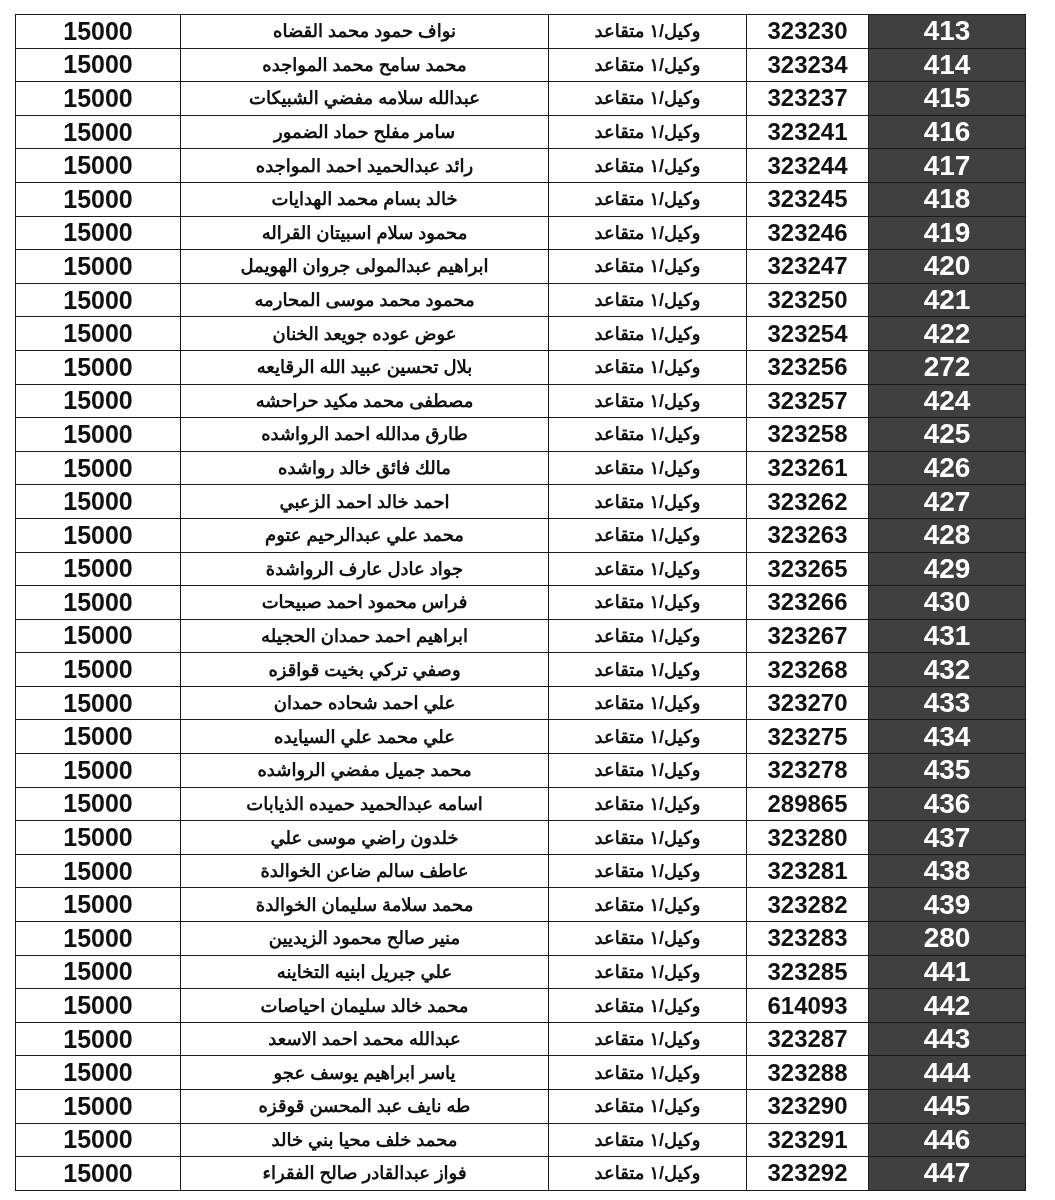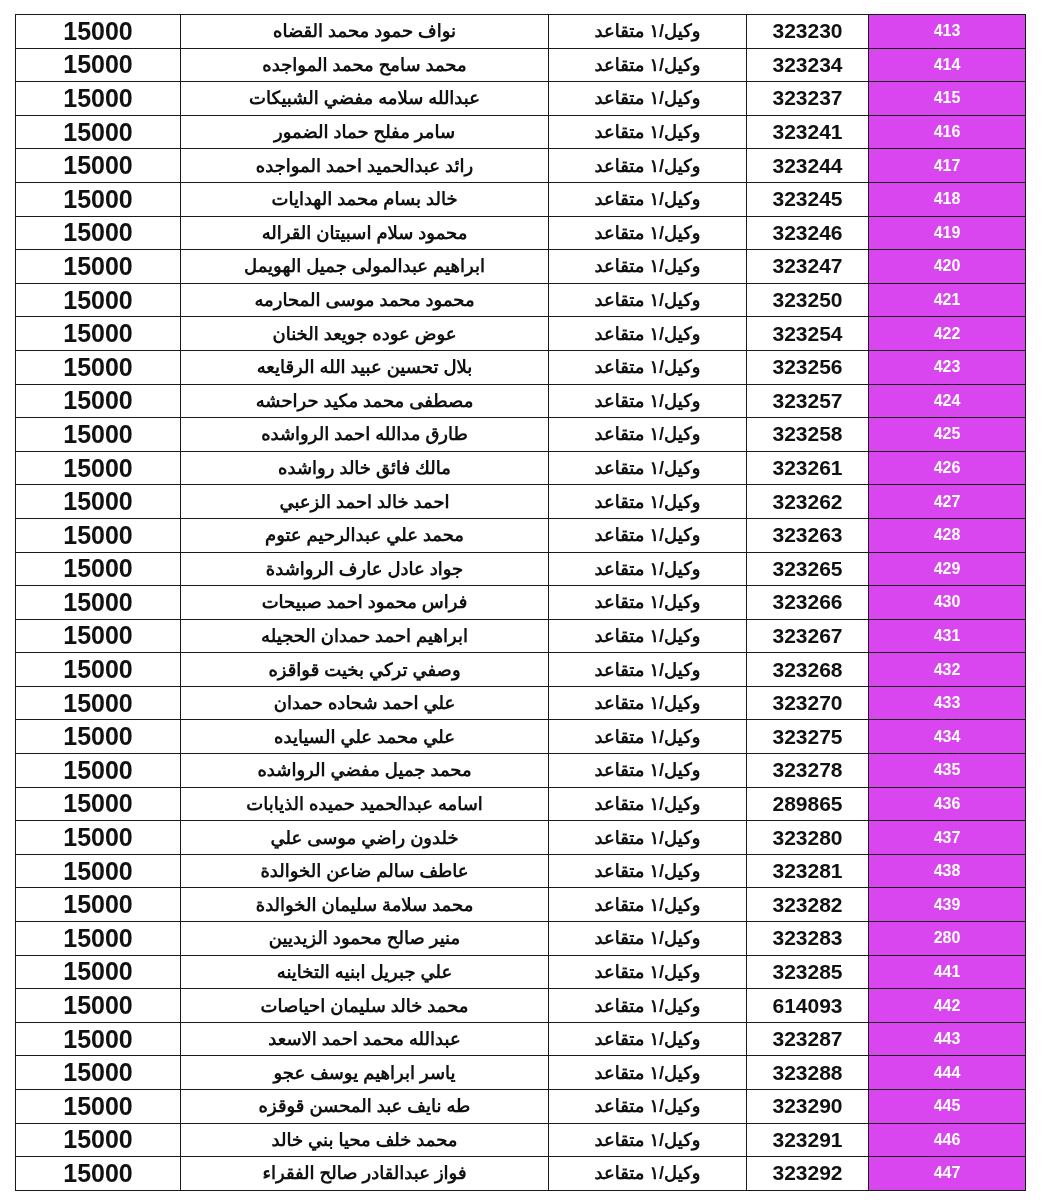--- a/index.html
+++ b/index.html
@@ -21,24 +21,24 @@
       padding: 0;
       text-align: center;
       vertical-align: middle;
       border: 1.5px solid #1a1a1a;
       overflow: hidden;
       white-space: nowrap;
     }
     td.amount { width: 164px; font-size: 25px; }
     td.name { width: 367px; font-size: 18px; direction: rtl; }
     td.rank { width: 197px; font-size: 18px; direction: rtl; margin-top: 12px; }
-    td.id { width: 121px; font-size: 21px; margin-top: 28px; }
+    td.id { width: 121px; font-size: 24px; margin-top: 28px; }
     td.idx {
-      width: 156px; font-size: 16px; color: #ffffff;
-      background: #d946ef;
+      width: 156px; font-size: 28px; color: #ffffff;
+      background: #404040;
       border-left: 1.5px solid #1a1a1a;
       border-right: none;
       border-top: 1.5px solid #8fb0ee;
       border-bottom: 1.5px solid #8fb0ee;
     }
   </style>
 </head>
 <body>
 
 <div class="sheet">
@@ -88,21 +88,21 @@
   </tr>
         <tr>
     <td class="amount">15000</td>
     <td class="name">محمود سلام اسبيتان القراله</td>
     <td class="rank">وكيل/١ متقاعد</td>
     <td class="id">323246</td>
     <td class="idx">419</td>
   </tr>
         <tr>
     <td class="amount">15000</td>
-    <td class="name">ابراهيم عبدالمولى جميل الهويمل</td>
+    <td class="name">ابراهيم عبدالمولى جروان الهويمل</td>
     <td class="rank">وكيل/١ متقاعد</td>
     <td class="id">323247</td>
     <td class="idx">420</td>
   </tr>
         <tr>
     <td class="amount">15000</td>
     <td class="name">محمود محمد موسى المحارمه</td>
     <td class="rank">وكيل/١ متقاعد</td>
     <td class="id">323250</td>
     <td class="idx">421</td>
@@ -112,21 +112,21 @@
     <td class="name">عوض عوده جويعد الخنان</td>
     <td class="rank">وكيل/١ متقاعد</td>
     <td class="id">323254</td>
     <td class="idx">422</td>
   </tr>
         <tr>
     <td class="amount">15000</td>
     <td class="name">بلال تحسين عبيد الله الرقايعه</td>
     <td class="rank">وكيل/١ متقاعد</td>
     <td class="id">323256</td>
-    <td class="idx">423</td>
+    <td class="idx">272</td>
   </tr>
         <tr>
     <td class="amount">15000</td>
     <td class="name">مصطفى محمد مكيد حراحشه</td>
     <td class="rank">وكيل/١ متقاعد</td>
     <td class="id">323257</td>
     <td class="idx">424</td>
   </tr>
         <tr>
     <td class="amount">15000</td>

